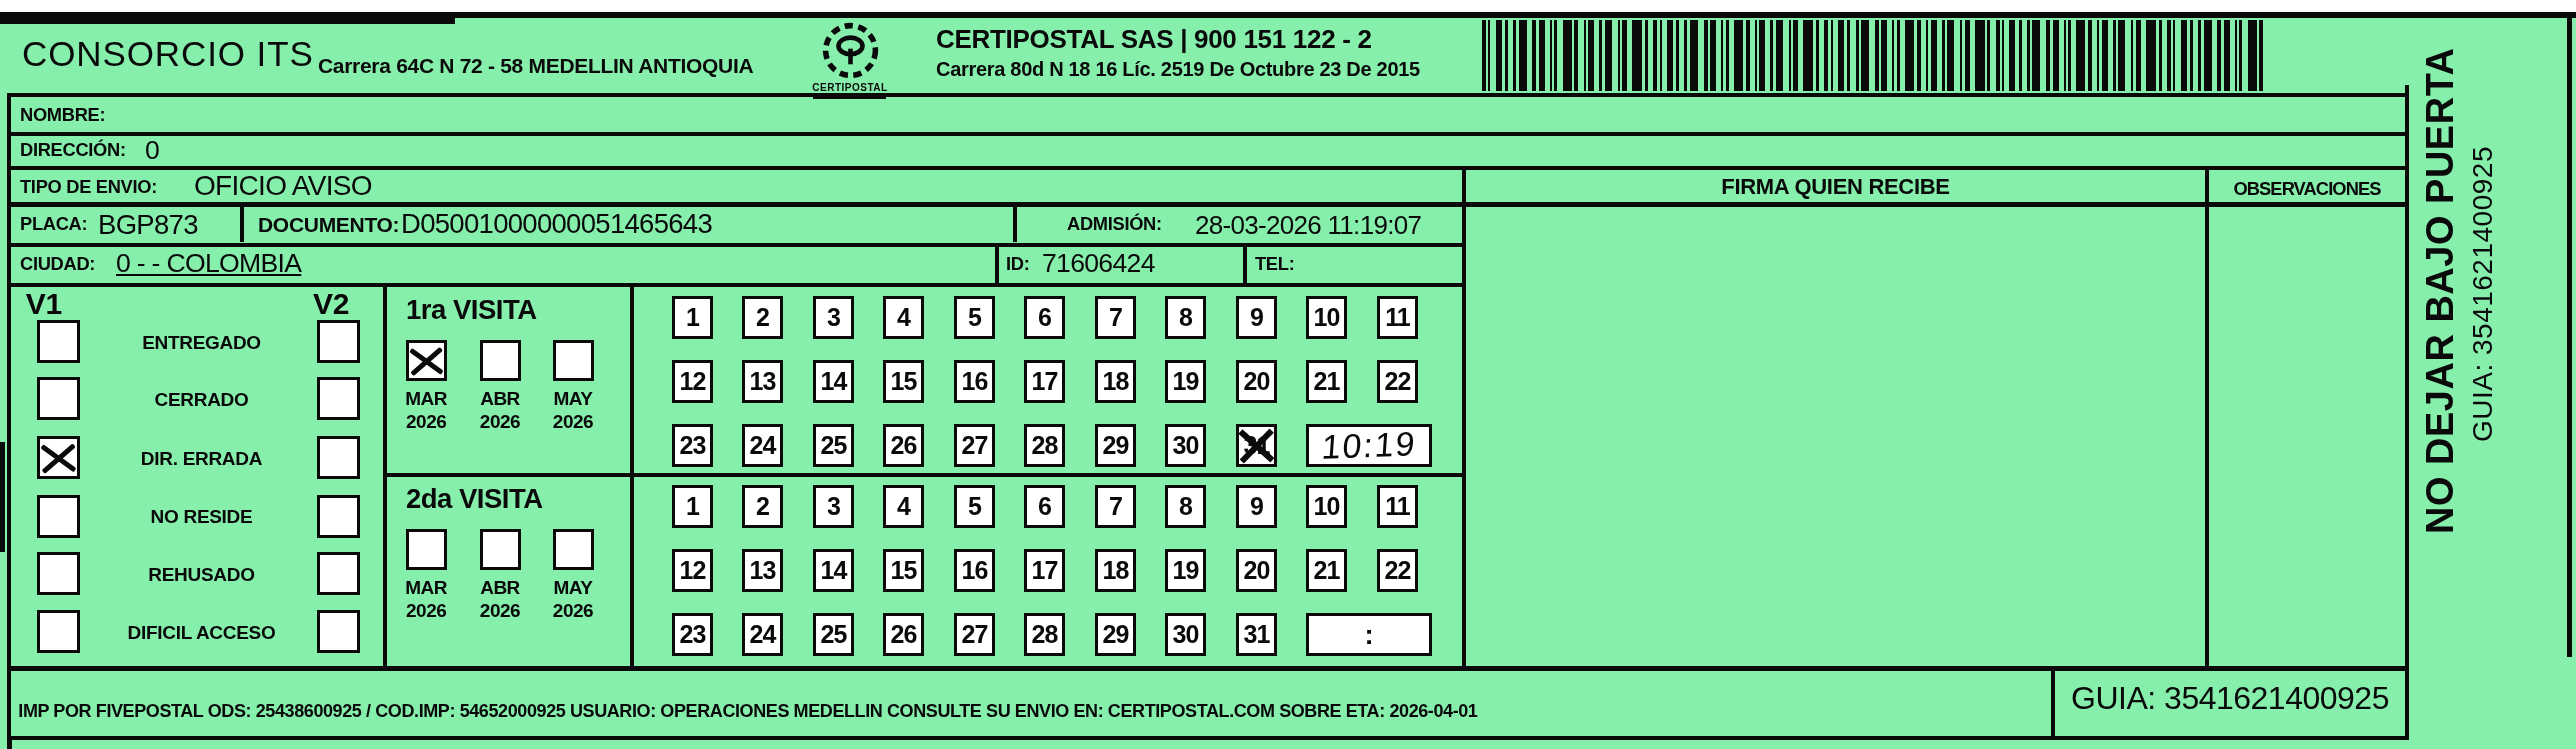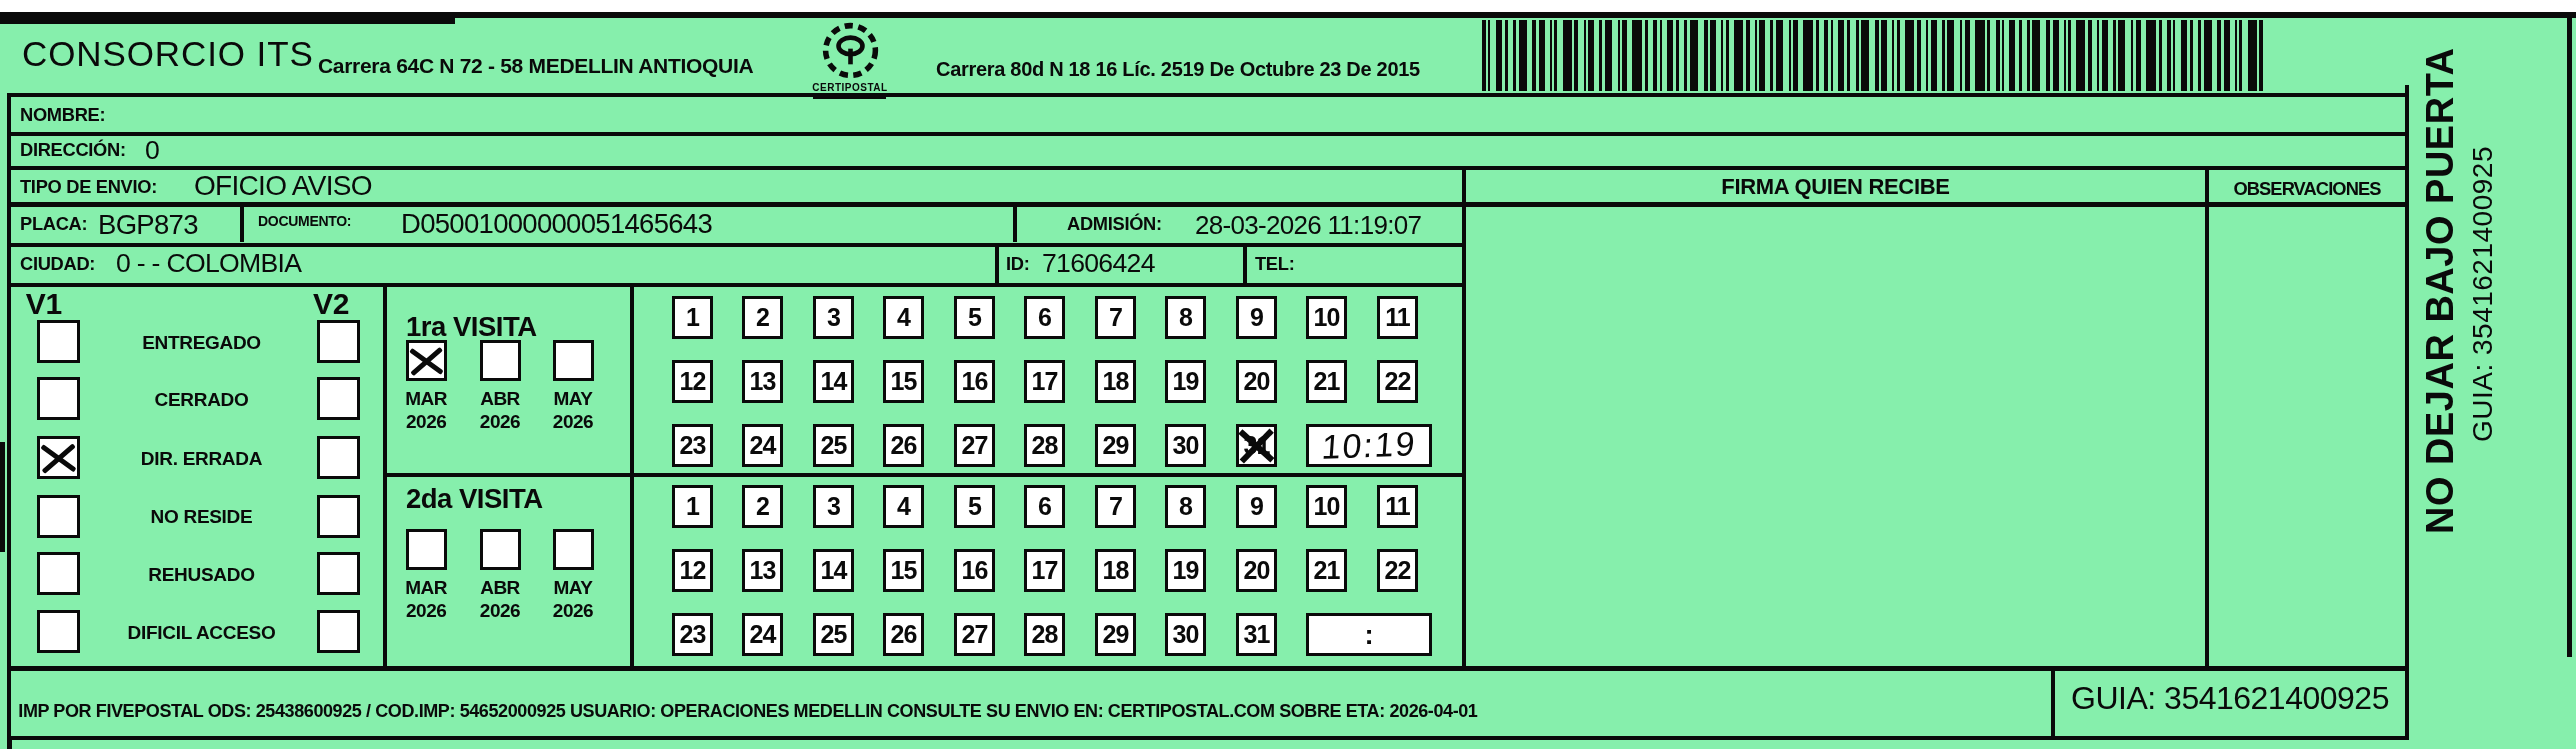--- a/index.html
+++ b/index.html
@@ -59,20 +59,21 @@
   <div class="abs" style="left:821px;top:9.2px;width:59px;height:59px;">
     <svg width="59" height="59" viewBox="0 0 64 64">
       <circle cx="32" cy="32" r="27" fill="none" stroke="#0a0a0a" stroke-width="6" stroke-dasharray="9 6"></circle>
       <ellipse cx="32" cy="27" rx="13" ry="9" fill="none" stroke="#0a0a0a" stroke-width="5"></ellipse>
       <line x1="32" y1="30" x2="32" y2="47" stroke="#0a0a0a" stroke-width="5"></line>
     </svg>
   </div>
   <div class="lbl center" style="left:804px;top:70px;width:92px;font-size:10px;letter-spacing:0.5px;">CERTIPOSTAL</div>
   <div class="line" style="left:813px;top:83px;width:73px;height:3.7px;"></div>
 
+  <div class="lbl" style="left:936px;top:12px;font-size:26px;font-weight:600;">CERTIPOSTAL SAS | 900 151 122 - 2</div>
   <div class="lbl" style="left:936px;top:46px;font-size:20px;font-weight:600;">Carrera 80d N 18 16  Líc. 2519 De Octubre 23 De 2015</div>
 
   <div id="barcode">
       <i style="left:0px;width:3.7px"></i>
       <i style="left:6.4px;width:1.8px"></i>
       <i style="left:13.7px;width:6.4px"></i>
       <i style="left:23px;width:2.7px"></i>
       <i style="left:31px;width:2.7px"></i>
       <i style="left:37px;width:8.2px"></i>
       <i style="left:50px;width:3.7px"></i>
@@ -188,28 +189,28 @@
 
   <div class="lbl" style="left:20px;top:127px;font-size:18.3px;">DIRECCIÓN:</div>
   <div class="val" style="left:145px;top:123px;font-size:26.6px;">0</div>
 
   <div class="lbl" style="left:20px;top:164px;font-size:18.3px;">TIPO DE ENVIO:</div>
   <div class="val" style="left:194px;top:158px;font-size:28px;">OFICIO AVISO</div>
 
   <div class="lbl" style="left:20px;top:201px;font-size:18.3px;">PLACA:</div>
   <div class="val" style="left:98px;top:197px;font-size:27.5px;">BGP873</div>
 
-  <div class="lbl" style="left:258px;top:201px;font-size:14px;">DOCUMENTO:</div>
+  <div class="lbl" style="left:258px;top:201px;font-size:21px;">DOCUMENTO:</div>
   <div class="val" style="left:401px;top:196px;font-size:27.5px;">D05001000000051465643</div>
 
   <div class="lbl" style="left:1067px;top:201px;font-size:18.3px;">ADMISIÓN:</div>
   <div class="val" style="left:1195px;top:198px;font-size:26px;">28-03-2026 11:19:07</div>
 
   <div class="lbl" style="left:20px;top:241px;font-size:18.3px;">CIUDAD:</div>
-  <div class="val" style="left:116px;top:236px;font-size:26.6px;">0 -  - COLOMBIA</div>
+  <div class="val" style="left:116px;top:236px;font-size:26.6px;text-decoration:underline;">0 -  - COLOMBIA</div>
 
   <div class="lbl" style="left:1006px;top:241px;font-size:18.3px;">ID:</div>
   <div class="val" style="left:1042px;top:236px;font-size:26.6px;">71606424</div>
 
   <div class="lbl" style="left:1255px;top:241px;font-size:18.3px;">TEL:</div>
   <div class="val" style="left:1310px;top:236px;font-size:26.6px;"></div>
 
   <div class="abs" id="status-panel" style="left:11px;top:271px;width:372px;height:383px;">
     <div class="lbl" style="left:14.7px;top:3.7px;font-size:30px;">V1</div>
     <div class="lbl" style="left:302px;top:3.7px;font-size:30px;">V2</div>
@@ -229,21 +230,21 @@
         <div class="box" style="left: 26px; top: 269px;"></div>
         <div class="status-label center" style="left: 79px; top: 281px; width: 223px;">REHUSADO</div>
         <div class="box" style="left: 306px; top: 269px;"></div>
         <div class="box" style="left: 26px; top: 327px;"></div>
         <div class="status-label center" style="left: 79px; top: 339px; width: 223px;">DIFICIL ACCESO</div>
         <div class="box" style="left: 306px; top: 327px;"></div>
       </div>
   </div>
 
   <div class="abs" id="visit-0" style="left:386px;top:275px;width:244px;height:182px;">
-      <div class="visit-title" style="left: 20px; top: 7.3px; margin-top: 17px;">1ra VISITA</div>
+      <div class="visit-title" style="left: 20px; top: 7.3px;">1ra VISITA</div>
       <div class="abs" style="left: 8.2px; top: 53px; width: 64px; height: 119px;">
         <div class="box month-box checked" style="left: 12px; top: 0px;"></div>
         <div class="month-label center" style="left: 0px; top: 48px; width: 64px;">MAR</div>
         <div class="month-label center" style="left: 0px; top: 71px; width: 64px;">2026</div>
       </div>
       <div class="abs" style="left: 82px; top: 53px; width: 64px; height: 119px;">
         <div class="box month-box" style="left: 12px; top: 0px;"></div>
         <div class="month-label center" style="left: 0px; top: 48px; width: 64px;">ABR</div>
         <div class="month-label center" style="left: 0px; top: 71px; width: 64px;">2026</div>
       </div>

